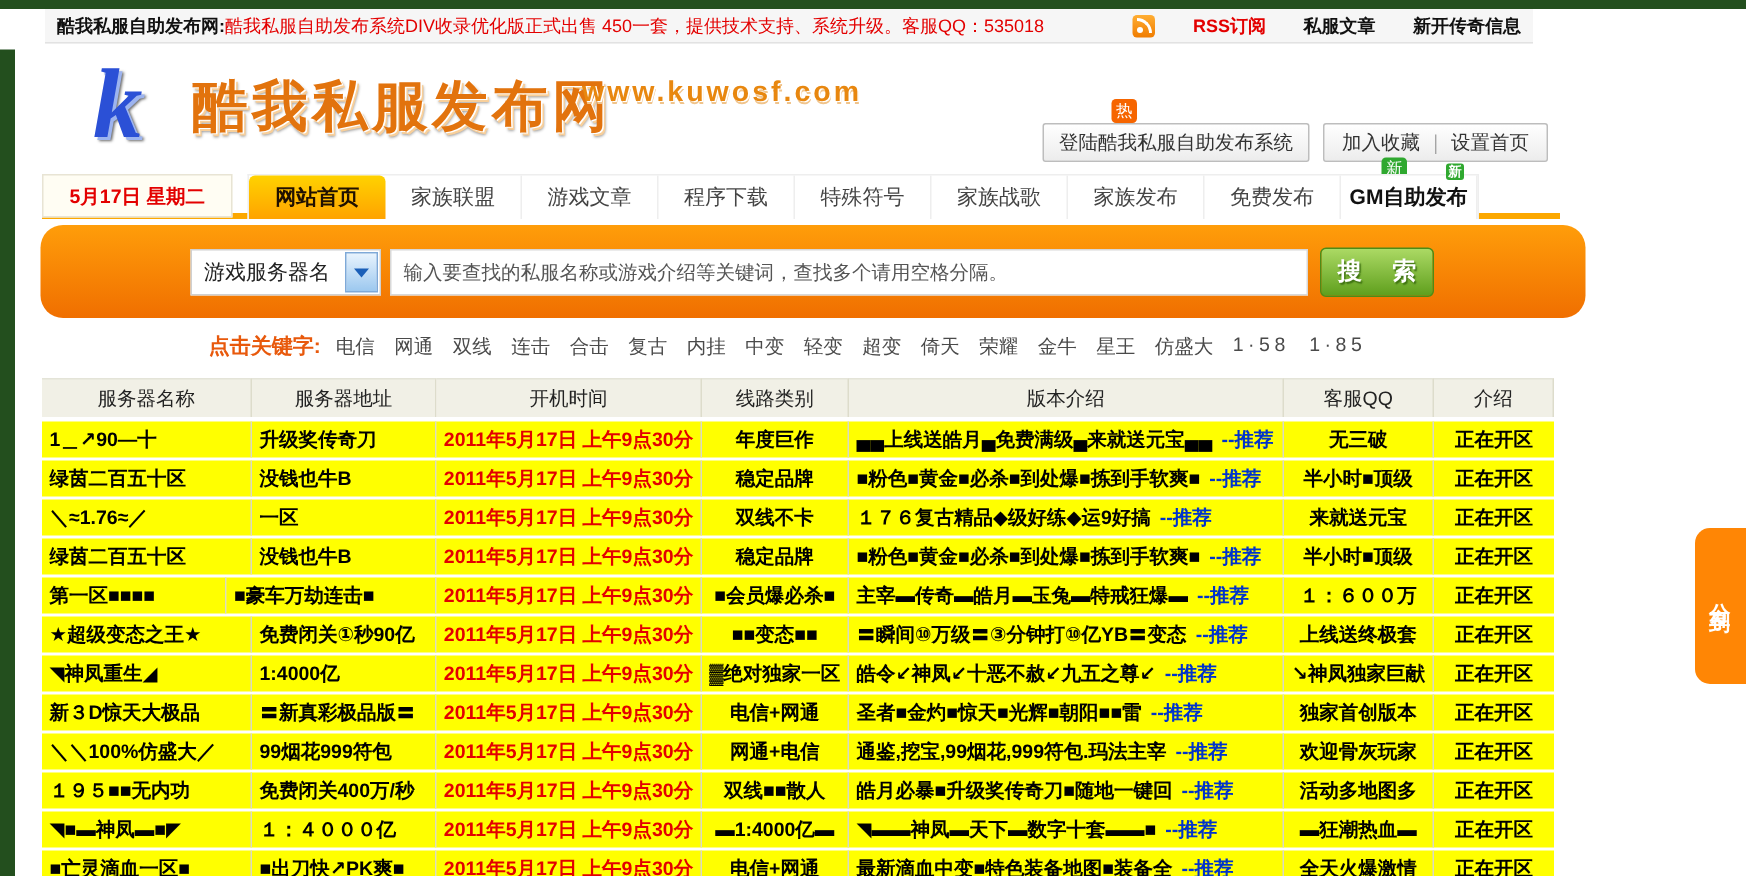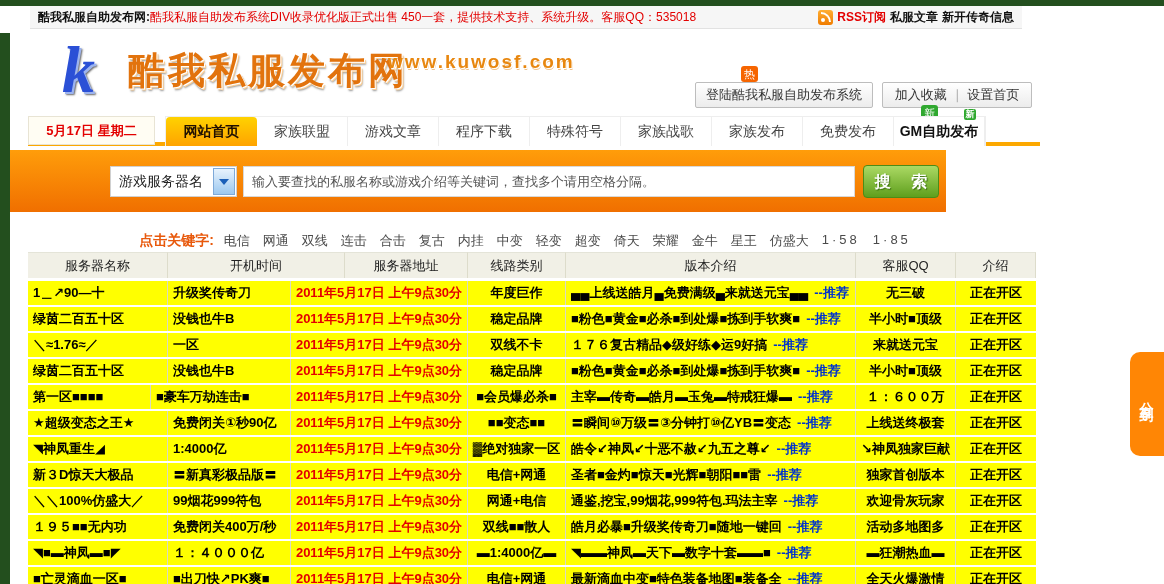--- a/index.html
+++ b/index.html
@@ -9,21 +9,21 @@
   .frame-top { position:absolute; left:0; top:0; width:1164px; height:6px; background:#234f1e; }
   .frame-left { position:absolute; left:0; top:33px; width:10px; height:551px; background:#234f1e; }
   .page { position:absolute; left:10px; top:6px; width:1030px; height:578px; background:#fff;padding-left:28px; }
 
   
   .announce { position:absolute; left:20px; top:0; width:992px; height:23px; background:#f6f6f6;
     border-bottom:1px solid #e2e2e2; display:flex; align-items:center; justify-content:space-between;
     font-size:12px; padding:0 8px; }
   .announce b { color:#111; font-weight:bold; }
   .announce .red { color:#e30000; }
-  .ann-right { display:flex; align-items:center; gap:4px; font-weight:bold; }
+  .ann-right { display:flex; align-items:center; gap:25px; font-weight:bold; }
   .rss-box { display:inline-block; width:15px; height:15px; border-radius:3px;
     background:linear-gradient(#ffae33,#f07c00); position:relative; }
   .rss-box::after { content:""; position:absolute; left:3px; bottom:3px; width:4px; height:4px;
     border-radius:50%; background:#fff; box-shadow:0 -1px 0 2px rgba(255,255,255,.0); }
   .rss-box::before { content:""; position:absolute; left:3px; bottom:3px; width:8px; height:8px;
     border:2px solid #fff; border-left:none; border-bottom:none; border-radius:0 100% 0 0; }
   .ann-right .rss { color:#e30000; }
   .ann-right a { color:#111; text-decoration:none; cursor:pointer; }
 
   
@@ -57,39 +57,39 @@
   .tabs { display:flex; height:30px; background:#fff; border:1px solid #eee; border-bottom:none; }
   .tab { width:91px; text-align:center; line-height:29px; font-size:14px; color:#444;
     border-right:1px solid #eee; cursor:pointer; position:relative; }
   .tab.active { background:linear-gradient(#ffd200,#ffa300); font-weight:bold; color:#201000;
     border-radius:4px 4px 0 0; border-right:none; }
   .tab.bold { font-weight:bold; color:#111; }
   .mini-new { position:absolute; right:8px; top:-8px; width:12px; height:11px; line-height:11px;
     background:#2fa82f; color:#fff; font-size:9px; text-align:center; border-radius:2px; }
 
   
-  .banner { position:absolute; left:0; top:144px; width:936px; height:62px;
-    background:linear-gradient(#ff9d0a,#f06f00); }
+  .banner { position:absolute; left:17px; top:144px; width:1030px; height:62px;
+    background:linear-gradient(#ff9d0a,#f06f00);border-radius:15px; }
   .sel { position:absolute; left:100px; top:16px; width:127px; height:31px; background:#fff;
     border:1px solid #d0d0d0; display:flex; align-items:center; cursor:pointer; }
   .sel .sel-txt { flex:1; padding-left:8px; font-size:14px; color:#222; }
   .sel .sel-arrow { width:22px; height:27px; margin-right:1px; border:1px solid #7ea9d8;
     background:linear-gradient(#e8f3fd,#9cc8ef); display:flex; align-items:center; justify-content:center; }
   .sel .sel-arrow::after { content:""; border:5px solid transparent; border-top:6px solid #1a5fb8; margin-top:5px; }
   .search-input { position:absolute; left:233px; top:16px; width:612px; height:31px; border:1px solid #d8d8d8;
     padding:0 8px; font-size:13px; color:#333; outline:none; font-family:inherit; }
   .search-input::placeholder { color:#555; }
   .search-btn { position:absolute; left:853px; top:15px; width:76px; height:33px;
     background:linear-gradient(#abd964,#5f9f1d); border:1px solid #4c8c17; border-radius:4px;
     color:#fff; font-size:16px; font-weight:bold; text-align:center; line-height:31px;
     letter-spacing:8px; text-indent:8px; cursor:pointer; text-shadow:1px 1px 1px #3c7010; }
 
   
   .keywords { position:absolute; left:0; top:206px; width:1030px; height:38px; background:#fff;
-    display:flex; align-items:flex-end; justify-content:center; gap:10px; font-size:13px; }
+    display:flex; align-items:center; justify-content:center; gap:10px; font-size:13px; }
   .kw-label { color:#e8590c; font-weight:bold; font-size:14px; }
   .kw { color:#4a4a4a; cursor:pointer; text-decoration:none; }
   .kw.sp { letter-spacing:3px; }
 
   
   .tablewrap { position:absolute; left:18px; top:246px; width:1008px; }
   .trow { display:flex; height:24px; margin-bottom:2px;justify-content:center; }
   .thead .trow { height:26px; margin-bottom:3px; }
   .tc { font-size:13px; display:flex; align-items:center; overflow:hidden; white-space:nowrap;
     border-right:1px solid #d9d9c4; padding:0 5px; }
@@ -184,22 +184,22 @@
         <a class="kw">仿盛大</a>
         <a class="kw sp">1·58</a>
         <a class="kw sp">1·85</a>
       </span>
   </div>
 
   <div class="tablewrap">
     <div class="thead" id="thead">
         <div class="trow">
           <div class="tc c0">服务器名称</div>
+          <div class="tc c1">服务器地址</div>
           <div class="tc c2">开机时间</div>
-          <div class="tc c1">服务器地址</div>
           <div class="tc c3">线路类别</div>
           <div class="tc c4">版本介绍</div>
           <div class="tc c5">客服QQ</div>
           <div class="tc c6">介绍</div>
         </div>
       </div>
     <div id="tbody">
         <div class="trow drow">
           <div class="tc c0">1＿↗90—十</div>
           <div class="tc c1">升级奖传奇刀</div>

